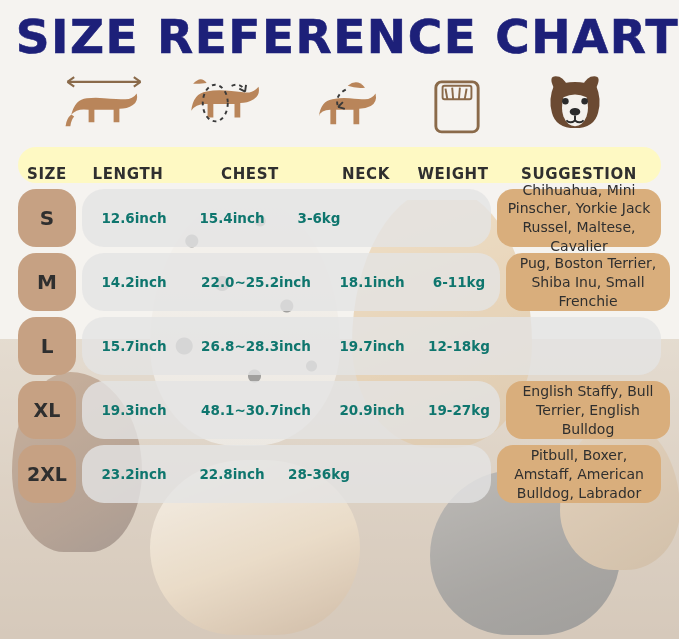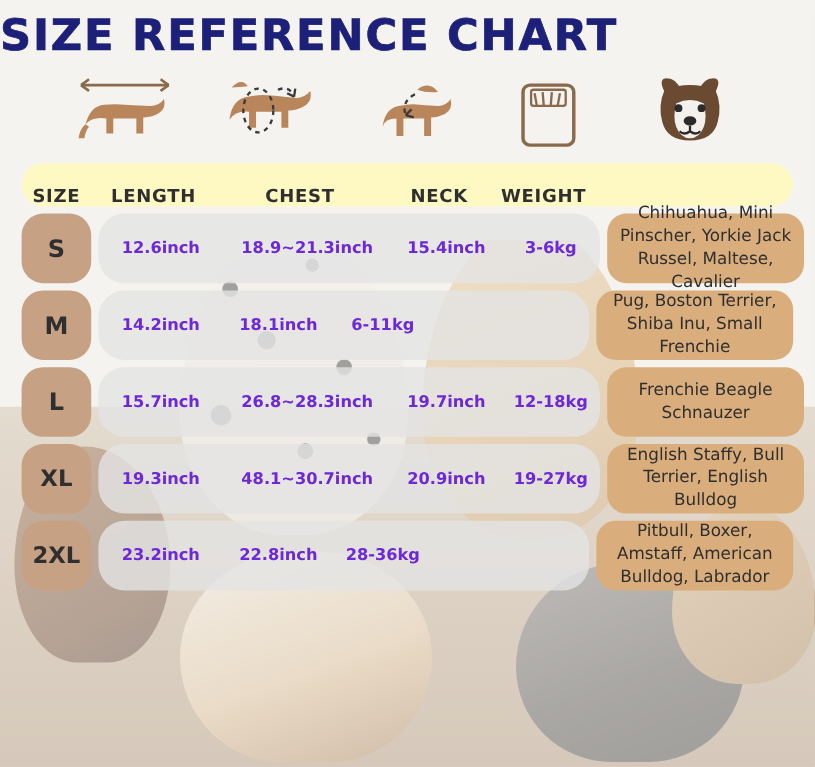--- a/index.html
+++ b/index.html
@@ -89,25 +89,25 @@
 
   
   .content {
     position: relative;
     z-index: 2;
     width: 679px;
     height: 639px;
   }
 
   .title {
-    text-align: left;
+    text-align: right;
     color: #1d2079;
     font-family: "DejaVu Sans", sans-serif;
     font-weight: bold;
-    font-size: 36px;
+    font-size: 47px;
     letter-spacing: 1.5px;
     padding-top: 12px;
     line-height: 1.05;
     -webkit-text-stroke: 0.6px #1d2079;
   }
 
   
   .icon-strip {
     display: flex;
     justify-content: space-between;
@@ -137,21 +137,21 @@
     gap: 6px;
     height: 58px;
   }
   .row.header { height: 36px; }
 
   .cell {
     display: flex;
     align-items: center;
     justify-content: center;
     text-align: center;
-    color: #6d28d9;
+    color: #0f766e;
     font-size: 13.5px;
     font-weight: bold;
     font-family: "DejaVu Sans", sans-serif;
   }
 
   
   .header-band {
     background: #fef9c3;
     border-radius: 22px;
     height: 36px;
@@ -296,53 +296,53 @@
 
   <div class="table">
 
     <div class="row header">
       <div class="header-band">
         <div class="cell c-size">SIZE</div>
         <div class="cell c-len">LENGTH</div>
         <div class="cell c-chest">CHEST</div>
         <div class="cell c-neck">NECK</div>
         <div class="cell c-weight">WEIGHT</div>
+        <div class="cell c-sugg">SUGGESTION</div>
       </div>
     </div>
 
     <div class="row">
       <div class="size-chip">S</div>
       <div class="measure-band">
         <div class="cell c-len">12.6inch</div>
-        <div class="cell c-chest">18.9~21.3inch</div>
         <div class="cell c-neck">15.4inch</div>
         <div class="cell c-weight">3-6kg</div>
       </div>
       <div class="suggest-chip">Chihuahua, Mini Pinscher, Yorkie Jack Russel, Maltese, Cavalier</div>
     </div>
 
     <div class="row">
       <div class="size-chip">M</div>
       <div class="measure-band">
         <div class="cell c-len">14.2inch</div>
+        <div class="cell c-chest">22.0~25.2inch</div>
         <div class="cell c-neck">18.1inch</div>
         <div class="cell c-weight">6-11kg</div>
       </div>
       <div class="suggest-chip">Pug, Boston Terrier, Shiba Inu, Small Frenchie</div>
     </div>
 
     <div class="row">
       <div class="size-chip">L</div>
       <div class="measure-band">
         <div class="cell c-len">15.7inch</div>
         <div class="cell c-chest">26.8~28.3inch</div>
         <div class="cell c-neck">19.7inch</div>
         <div class="cell c-weight">12-18kg</div>
       </div>
-      <div class="suggest-chip">Frenchie Beagle Schnauzer</div>
     </div>
 
     <div class="row">
       <div class="size-chip small-text">XL</div>
       <div class="measure-band">
         <div class="cell c-len">19.3inch</div>
         <div class="cell c-chest">48.1~30.7inch</div>
         <div class="cell c-neck">20.9inch</div>
         <div class="cell c-weight">19-27kg</div>
       </div>

